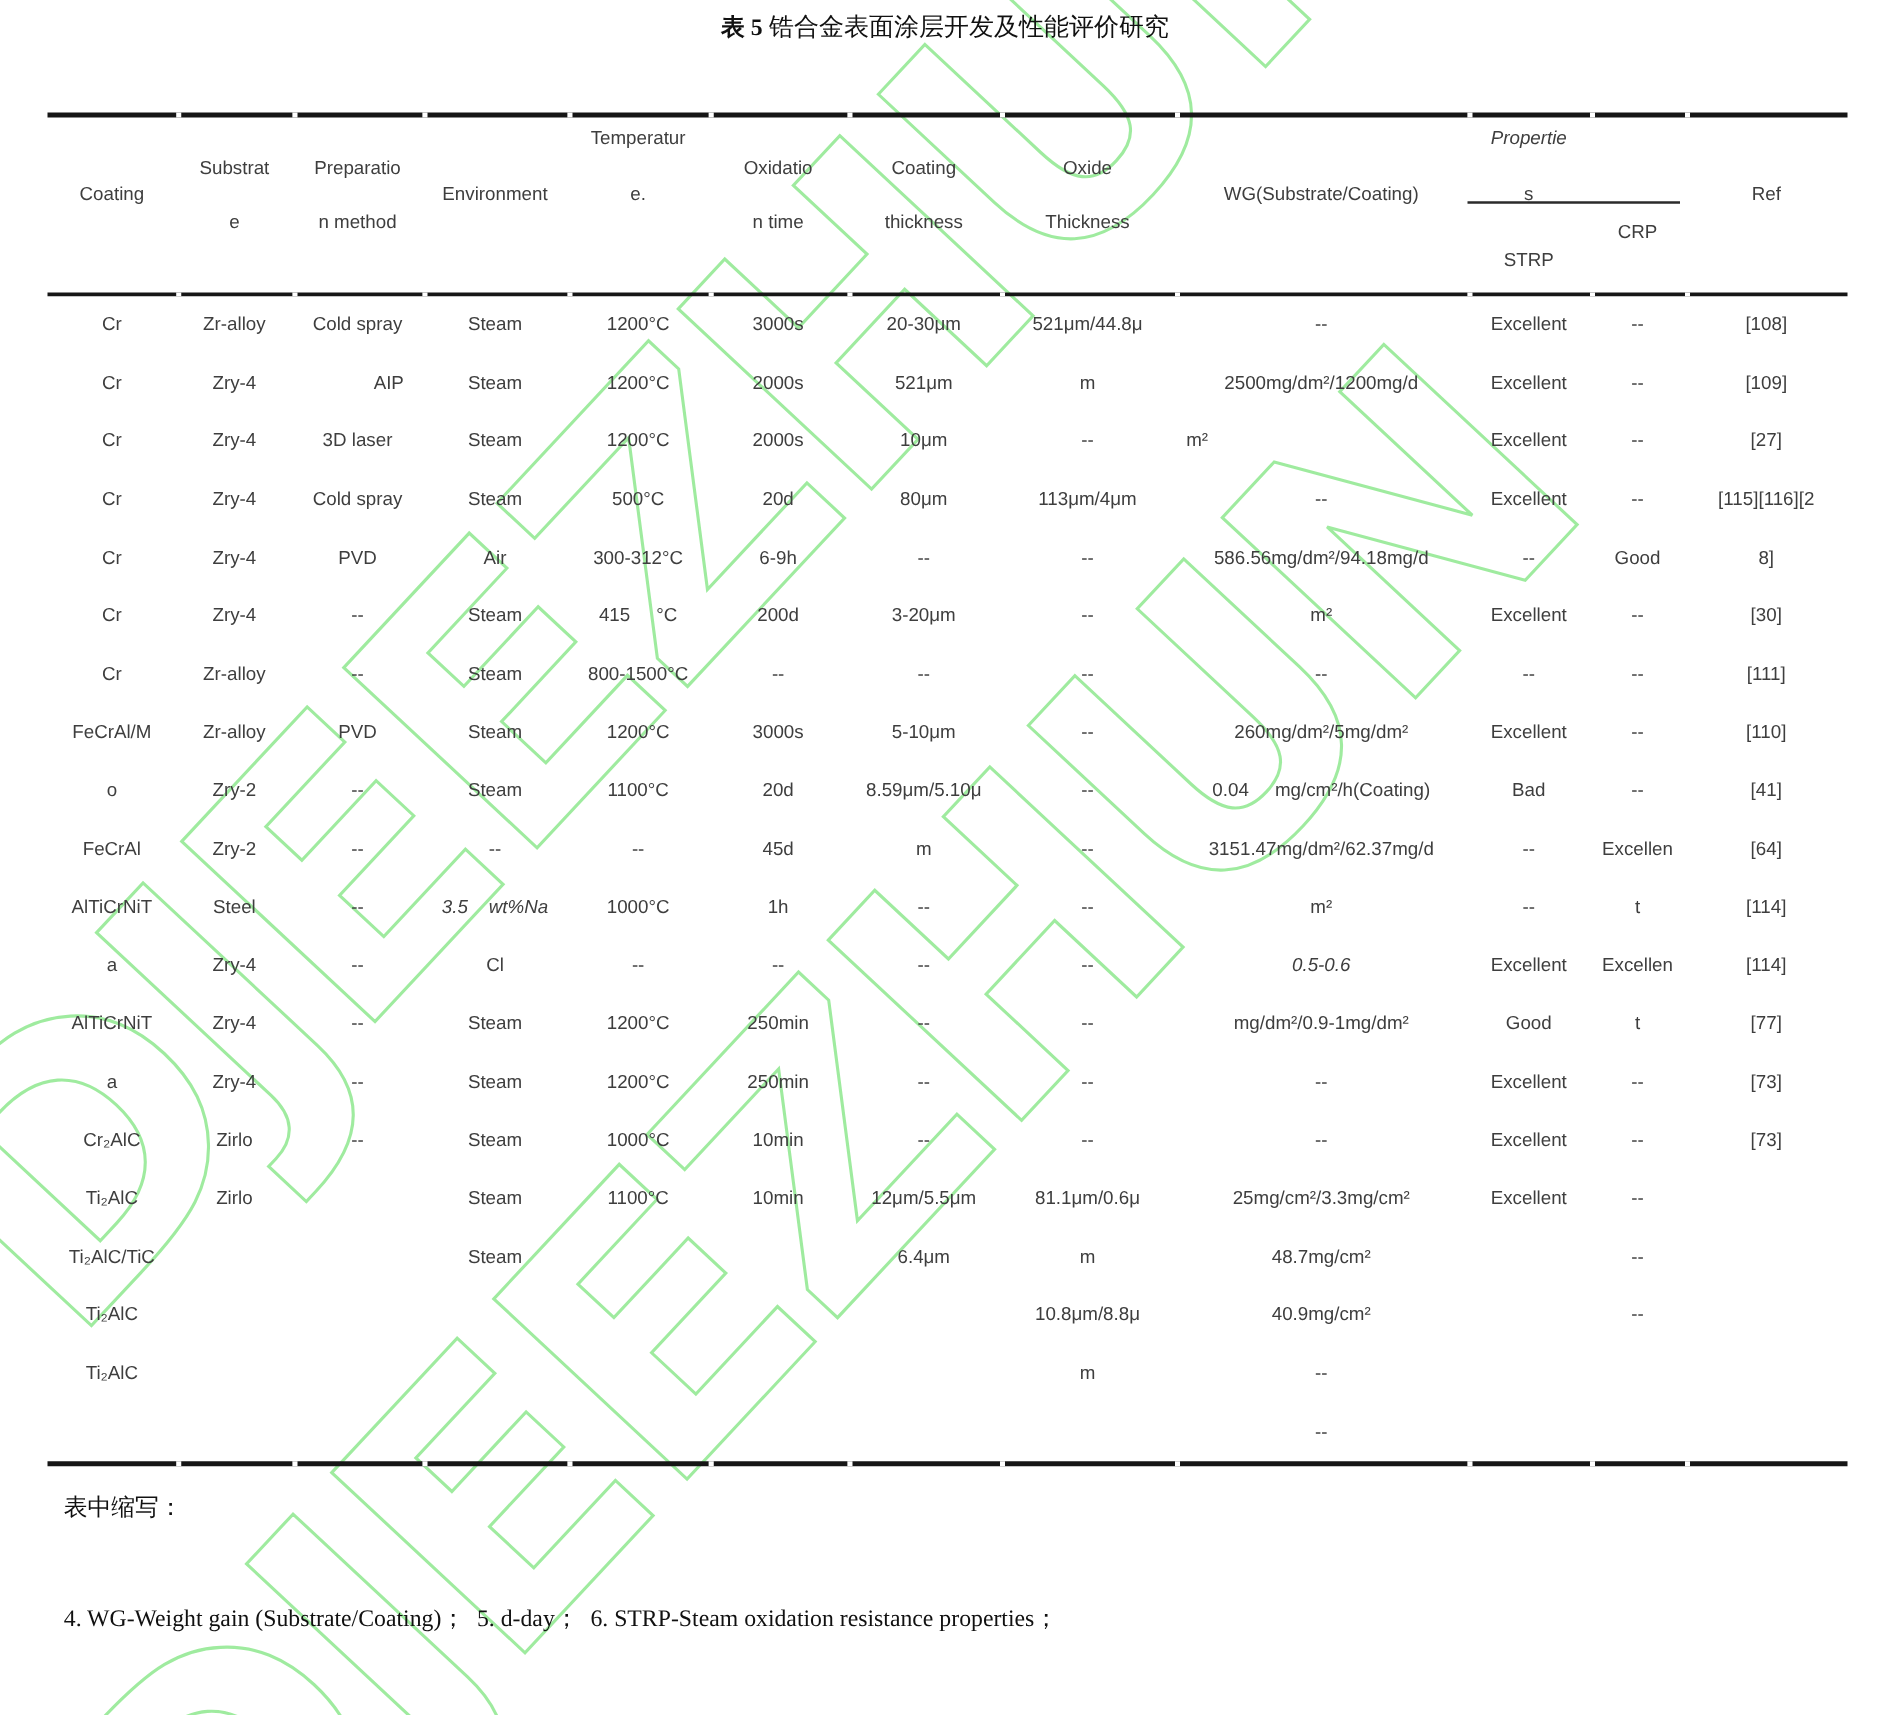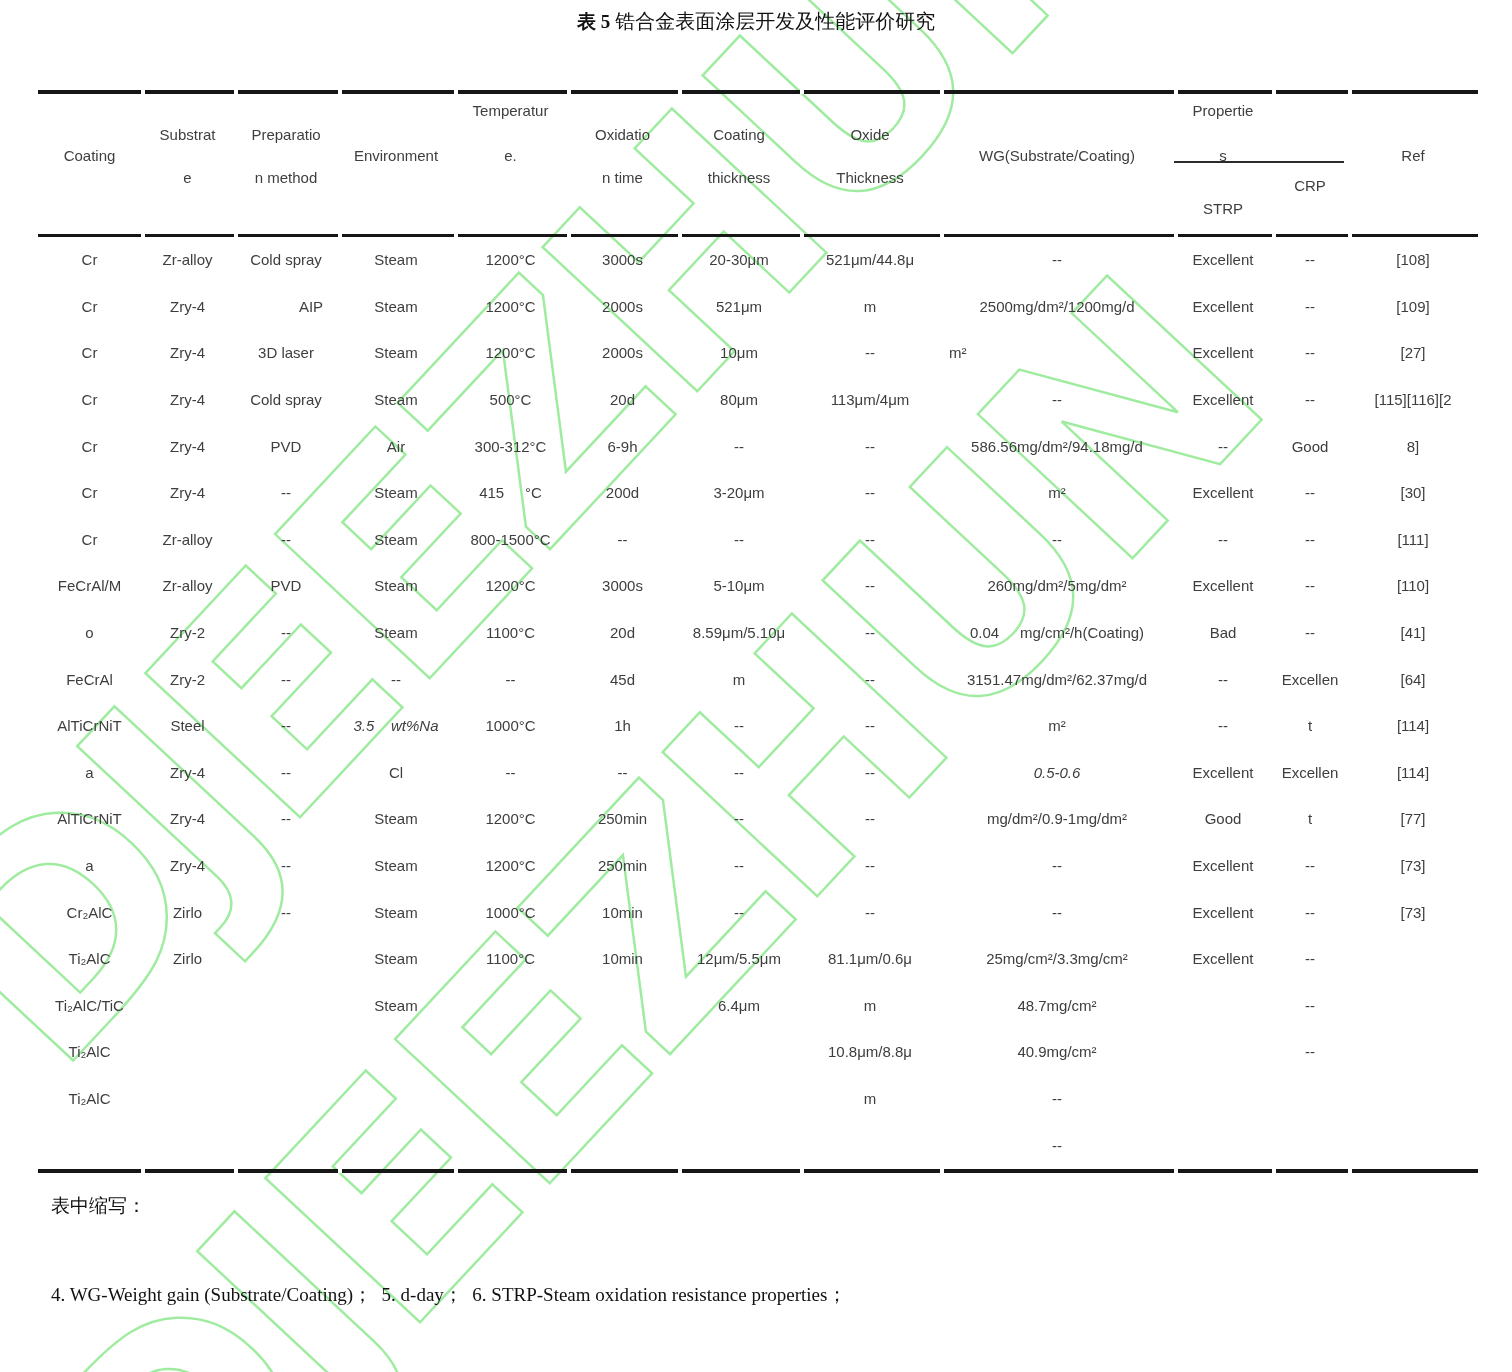--- a/index.html
+++ b/index.html
@@ -79,21 +79,21 @@
           <div class="hline" style="left: 300px; width: 116px; top: 52px;">Environment</div>
           <div class="hline" style="left: 416px; width: 113px; top: 7px;">Temperatur</div>
           <div class="hline" style="left: 416px; width: 113px; top: 52px;">e.</div>
           <div class="hline" style="left: 529px; width: 111px; top: 31px;">Oxidatio</div>
           <div class="hline" style="left: 529px; width: 111px; top: 74px;">n time</div>
           <div class="hline" style="left: 640px; width: 122px; top: 31px;">Coating</div>
           <div class="hline" style="left: 640px; width: 122px; top: 74px;">thickness</div>
           <div class="hline" style="left: 762px; width: 140px; top: 31px;">Oxide</div>
           <div class="hline" style="left: 762px; width: 140px; top: 74px;">Thickness</div>
           <div class="hline" style="left: 902px; width: 234px; top: 52px;">WG(Substrate/Coating)</div>
-          <div class="hline" style="left: 1136px; width: 98px; top: 7px;">Propertie</div>
+          <div class="hline" style="left: 1136px; width: 98px; top: 7px; font-style: italic;">Propertie</div>
           <div class="hline" style="left: 1136px; width: 98px; top: 52px;">s</div>
           <div class="hline" style="left: 1136px; width: 98px; top: 105px;">STRP</div>
           <div class="hline" style="left: 1234px; width: 76px; top: 82px;">CRP</div>
           <div class="hline" style="left: 1310px; width: 130px; top: 52px;">Ref</div>
           <div class="spanline" style="left: 1136px; top: 67px; width: 170px;"></div>
         </div>
       <div class="rule thin" id="rule-mid">
           <span style="flex: 0 0 103px;"></span>
           <span style="flex: 0 0 93px;"></span>
           <span style="flex: 0 0 104px;"></span>

